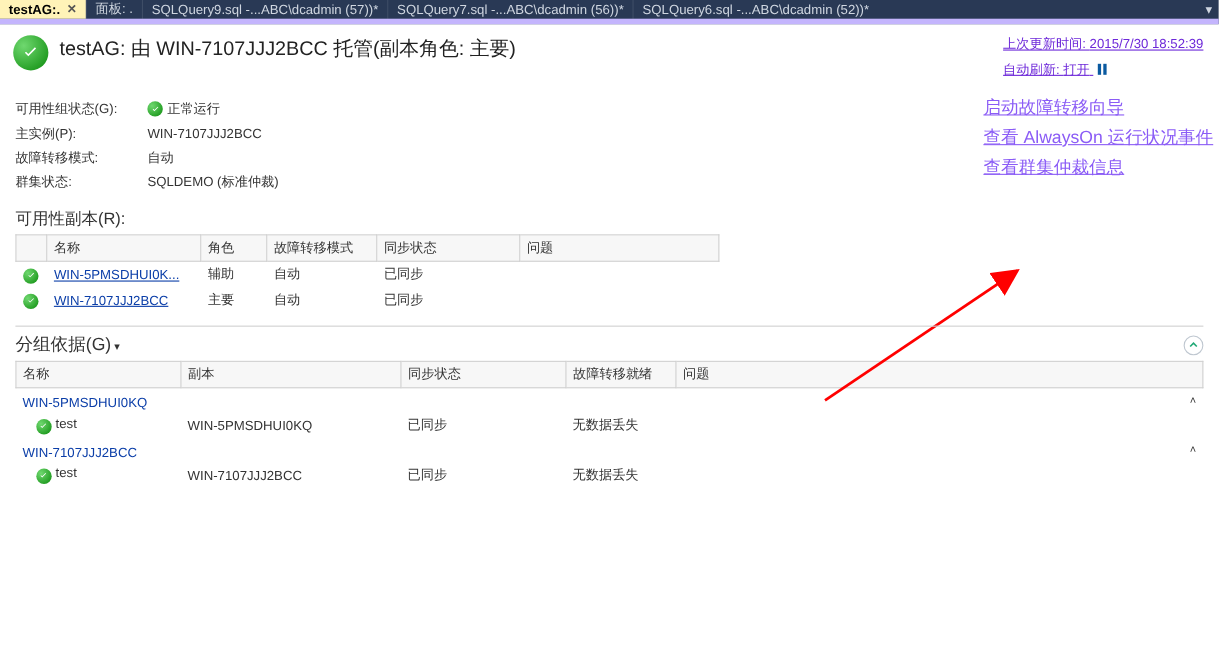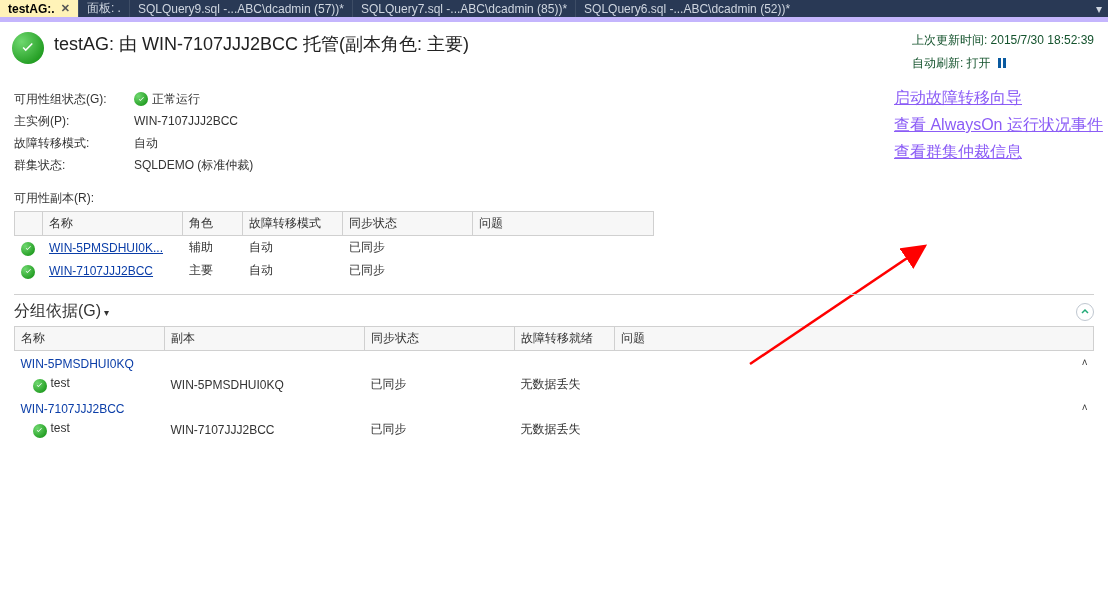--- a/index.html
+++ b/index.html
@@ -9,38 +9,38 @@
 .tab { display: flex; align-items: center; padding: 0 8px; color: #cfd6e0; font-size: 12px; white-space: nowrap; }
 .tab.active { background: #fff3b8; color: #000; font-weight: bold; }
 .tab .close-x { margin-left: 6px; font-size: 11px; color: #555; }
 .tab-sep { width: 1px; background: rgba(255,255,255,0.1); }
 .tab-strip-arrow { position: absolute; right: 0; top: 0; bottom: 0; width: 18px; display:flex; align-items:center; justify-content:center; color:#cfd6e0;}
 
 .dashboard-header { padding: 10px 14px 6px 12px; display: flex; align-items: flex-start; }
 .dashboard-header .big-icon { width: 32px; height: 32px; border-radius: 50%; background: radial-gradient(circle at 30% 30%, #6fd86f, #0a8a0a); display:flex; align-items:center; justify-content:center; margin-right: 10px; }
 .dashboard-header .big-icon svg { width: 18px; height: 18px; }
 .dashboard-title { font-size: 18px; color: #222; }
-.dashboard-right { margin-left: auto; text-align: left; font-size: 12px; color: #14532d; }
+.dashboard-right { margin-left: auto; text-align: left; font-size: 12px; color: #6d28d9; text-decoration: underline; }
 .dashboard-right .line { margin-bottom: 6px; white-space: nowrap; }
 .pause-icon { display:inline-block; width:10px; height:10px; vertical-align: -1px; margin-left:4px; }
 .pause-icon::before, .pause-icon::after { content:""; display:inline-block; width:3px; height:10px; background:#0a5aa0; margin-right:2px; }
 
 .info-block { padding: 4px 14px 8px 14px; display: flex; }
 .info-left { flex: 1; }
 .info-row { display: flex; align-items: center; height: 22px; font-size: 12px; }
 .info-row .label { width: 120px; }
 .info-row .value { }
 .info-row .ok-icon { width:14px; height:14px; margin-right:4px; }
 .ok-icon { border-radius:50%; background:radial-gradient(circle at 30% 30%, #6fd86f, #0a8a0a); display:inline-flex; align-items:center; justify-content:center; vertical-align:-3px;}
 .ok-icon svg { width:9px; height:9px; }
 
 .info-links { width: 200px; }
 .info-links a { display:block; color:#8b5cf6; text-decoration: underline; font-size:16px; margin-bottom:6px; white-space:nowrap; }
 
-.section-title { padding: 6px 14px 4px 14px; font-size:12px; }
+.section-title { padding: 6px 14px 4px 14px; font-size:15px; }
 
 .replicas-table { margin: 0 14px; border-collapse: collapse; width: 640px; font-size:12px; }
 .replicas-table th { background: #f7f7f7; border: 1px solid #d0d0d0; text-align:left; padding: 3px 6px; font-weight: normal; }
 .replicas-table td { border-left:1px solid transparent; border-right:1px solid transparent; padding: 3px 6px; }
 .replicas-table td:first-child { width:18px; }
 .replicas-table a { color: #0b3ea8; text-decoration: underline; }
 .replicas-table .ok-icon { width:14px; height:14px; }
 
 .group-bar { margin: 12px 14px 0 14px; display:flex; align-items:center; border-top:1px solid #d0d0d0; padding-top:6px; position:relative;}
 .group-bar .dropdown { font-size:16px; }
@@ -81,21 +81,21 @@
   <div class="tab-sep"></div>
   <div class="tab">
     <span>面板: .</span>
   </div>
   <div class="tab-sep"></div>
   <div class="tab">
     <span>SQLQuery9.sql -...ABC\dcadmin (57))*</span>
   </div>
   <div class="tab-sep"></div>
   <div class="tab">
-    <span>SQLQuery7.sql -...ABC\dcadmin (85))*</span>
+    <span>SQLQuery7.sql -...ABC\dcadmin (56))*</span>
   </div>
   <div class="tab-sep"></div>
   <div class="tab">
     <span>SQLQuery6.sql -...ABC\dcadmin (52))*</span>
   </div>
   <div class="tab-strip-arrow">▾</div>
 </div>
 
 <div class="dashboard-header">
   <div class="big-icon">

